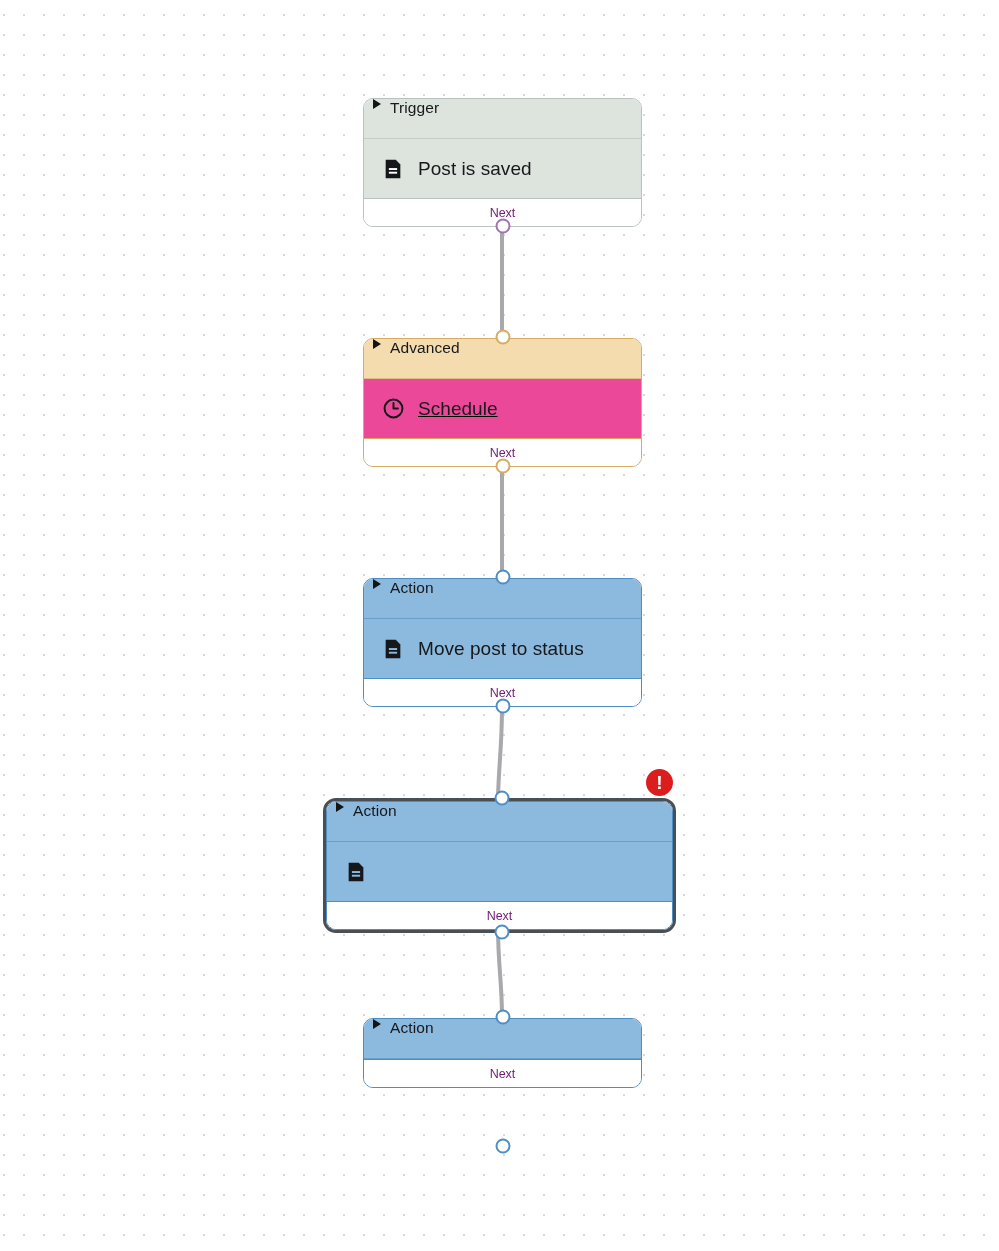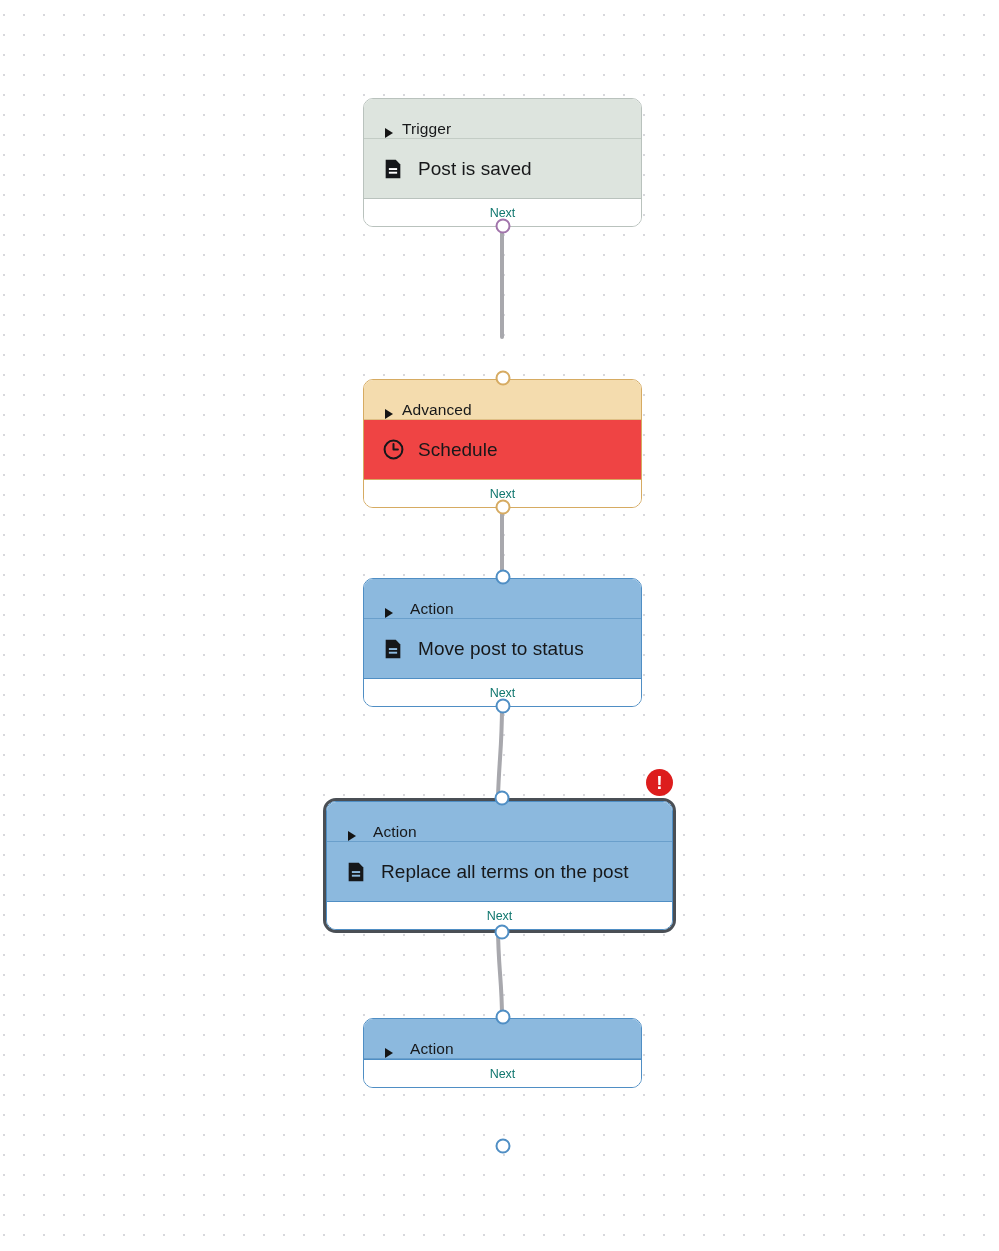--- a/index.html
+++ b/index.html
@@ -49,23 +49,23 @@
     border-radius: 10px;
     overflow: hidden;
     border-style: solid;
     border-width: 1px;
     box-sizing: border-box;
     background: #ffffff;
   }
 
   .node-header {
     display: flex;
-    align-items: flex-end;
+    align-items: flex-start;
     height: 39px;
-    padding-left: 21px;
+    padding-left: 9px;
     box-sizing: border-box;
     font-size: 15.5px;
     color: #17181a;
     letter-spacing: 0.1px;
   }
   .caret {
     display: inline-block;
     width: 0;
     height: 0;
     margin-right: 9px;
@@ -102,41 +102,41 @@
     white-space: nowrap;
   }
 
   .node-footer {
     height: 28px;
     background: #ffffff;
     display: flex;
     align-items: center;
     justify-content: center;
     font-size: 12.5px;
-    color: #0f766e;
+    color: #701a75;
     border-top-style: solid;
     border-top-width: 1px;
     box-sizing: border-box;
   }
 
   
   .theme-trigger .node-inner { border-color: #b9c2bd; }
   .theme-trigger .node-header { background: #dde4de; }
   .theme-trigger .node-divider { background: #c3ccc5; }
   .theme-trigger .node-body { background: #dde4de; }
   .theme-trigger .node-footer { border-top-color: #b9c2bd; }
 
   .theme-advanced .node-inner { border-color: #d6ab62; }
   .theme-advanced .node-header { background: #f4dcae; }
   .theme-advanced .node-divider { background: #dfbe85; }
-  .theme-advanced .node-body { background: #ef4444; }
+  .theme-advanced .node-body { background: #ec4899; text-decoration: underline; }
   .theme-advanced .node-footer { border-top-color: #d6ab62; }
 
   .theme-action .node-inner { border-color: #4f8ec4; }
-  .theme-action .node-header { background: #8cb9de; gap: 8px; }
+  .theme-action .node-header { background: #8cb9de; }
   .theme-action .node-divider { background: #6a9fcb; }
   .theme-action .node-body { background: #8cb9de; text-align: center; }
   .theme-action .node-footer { border-top-color: #4f8ec4; }
 
   
   .node.selected {
     border: 3px solid #4a4f55;
     border-radius: 13px;
     padding: 0;
     background: #ffffff;
@@ -210,21 +210,21 @@
         </span>
         <span class="node-title">Post is saved</span>
       </div>
       <div class="node-footer">
         <span>Next</span>
       </div>
     </div>
     <div class="port port-purple" style="top:128px;"></div>
   </div>
 
-  <div class="node theme-advanced" style="left:363px; top:338px; width:279px;margin-top:41px;">
+  <div class="node theme-advanced" style="left:363px; top:338px; width:279px;">
     <div class="node-inner">
       <div class="node-header">
         <span class="caret"></span>
         <span>Advanced</span>
       </div>
       <div class="node-divider"></div>
       <div class="node-body">
         <span class="node-icon">
           <svg width="23" height="23" viewBox="0 0 24 24" xmlns="http://www.w3.org/2000/svg">
             <circle cx="12" cy="12" r="9.3" fill="none" stroke="#15171a" stroke-width="2.1"></circle>
@@ -274,21 +274,20 @@
       </div>
       <div class="node-divider"></div>
       <div class="node-body">
         <span class="node-icon">
           <svg width="22" height="22" viewBox="0 0 24 24" xmlns="http://www.w3.org/2000/svg">
             <path d="M4 2 H15 L20 7 V22 H4 Z" fill="#15171a"></path>
             <rect x="7.5" y="11" width="9" height="2.1" fill="#8cb9de"></rect>
             <rect x="7.5" y="15" width="9" height="2.1" fill="#8cb9de"></rect>
           </svg>
         </span>
-        <span class="node-title">Replace all terms on the post</span>
       </div>
       <div class="node-footer">
         <span>Next</span>
       </div>
     </div>
     <div class="port port-blue" style="top:-3px; left:176px;"></div>
     <div class="port port-blue" style="top:131px; left:176px;"></div>
   </div>
 
   <div class="error-badge" style="left:646px; top:769px;">

